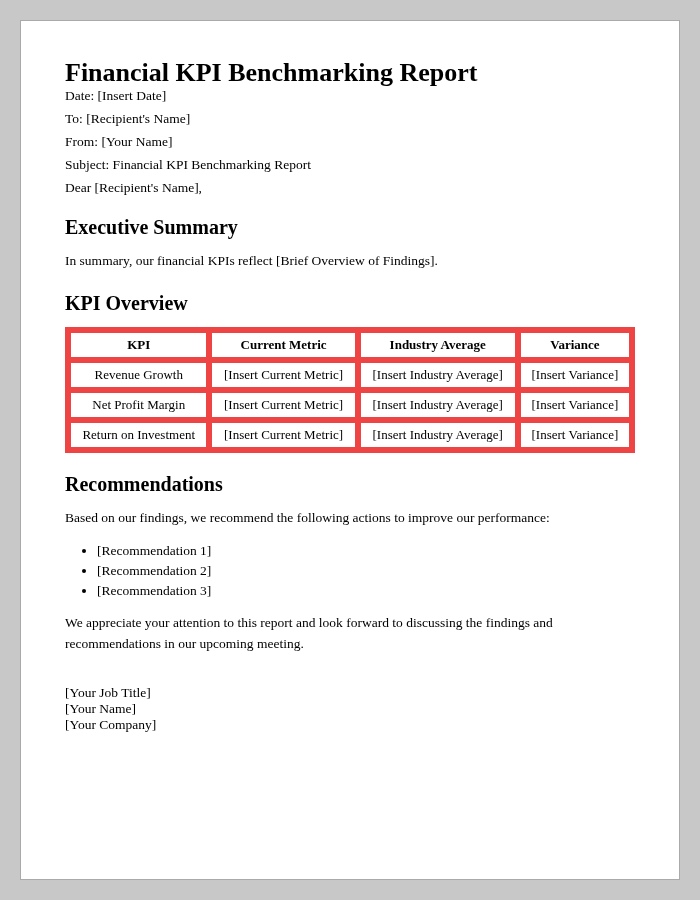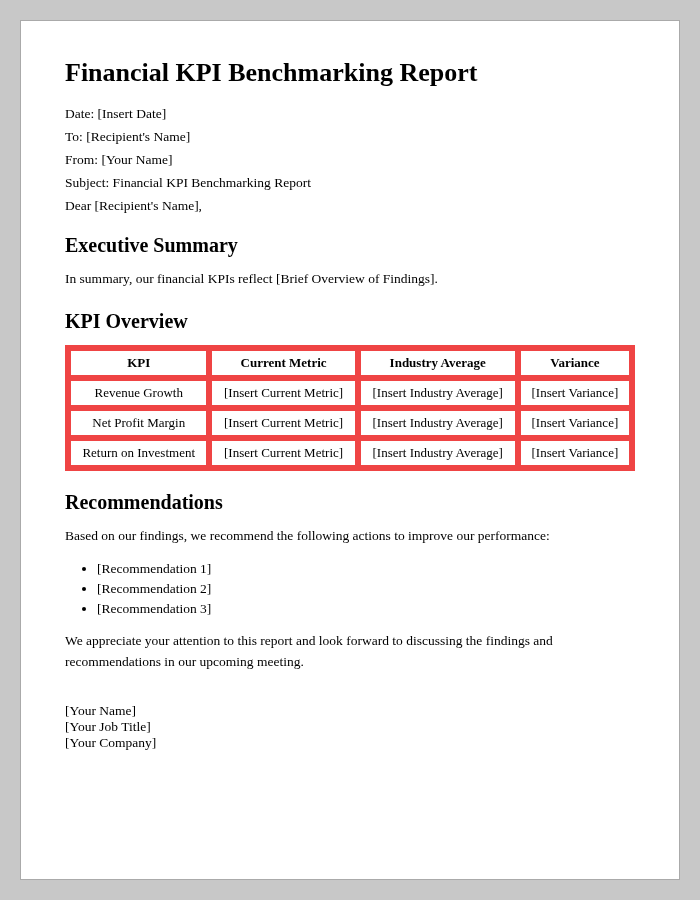--- a/index.html
+++ b/index.html
@@ -22,21 +22,20 @@
       background: #ffffff;
       width: 660px;
       min-height: 860px;
       border: 1px solid #aaa;
       padding: 36px 44px 36px 44px;
     }
 
     .report-title {
       font-size: 26px;
       font-weight: bold;
-      margin-bottom: 18px;
       line-height: 1.2;
     }
 
     .meta-line {
       font-size: 13.5px;
       margin-bottom: 7px;
     }
 
     .dear-line {
       font-size: 13.5px;
@@ -154,18 +153,18 @@
   <ul class="recommendations-list" id="rec-list">
   <li>[Recommendation 1]</li>
       <li>[Recommendation 2]</li>
       <li>[Recommendation 3]</li>
     </ul>
 
   <p class="body-para">We appreciate your attention to this report and look forward to discussing the findings and recommendations in our upcoming meeting.</p>
 
   <div class="sincerely">
     <br>
+    <div>[Your Job Title]</div>
     <div>[Your Name]</div>
-    <div>[Your Job Title]</div>
     <div>[Your Company]</div>
   </div>
 
 </div>
 
 </body></html>

